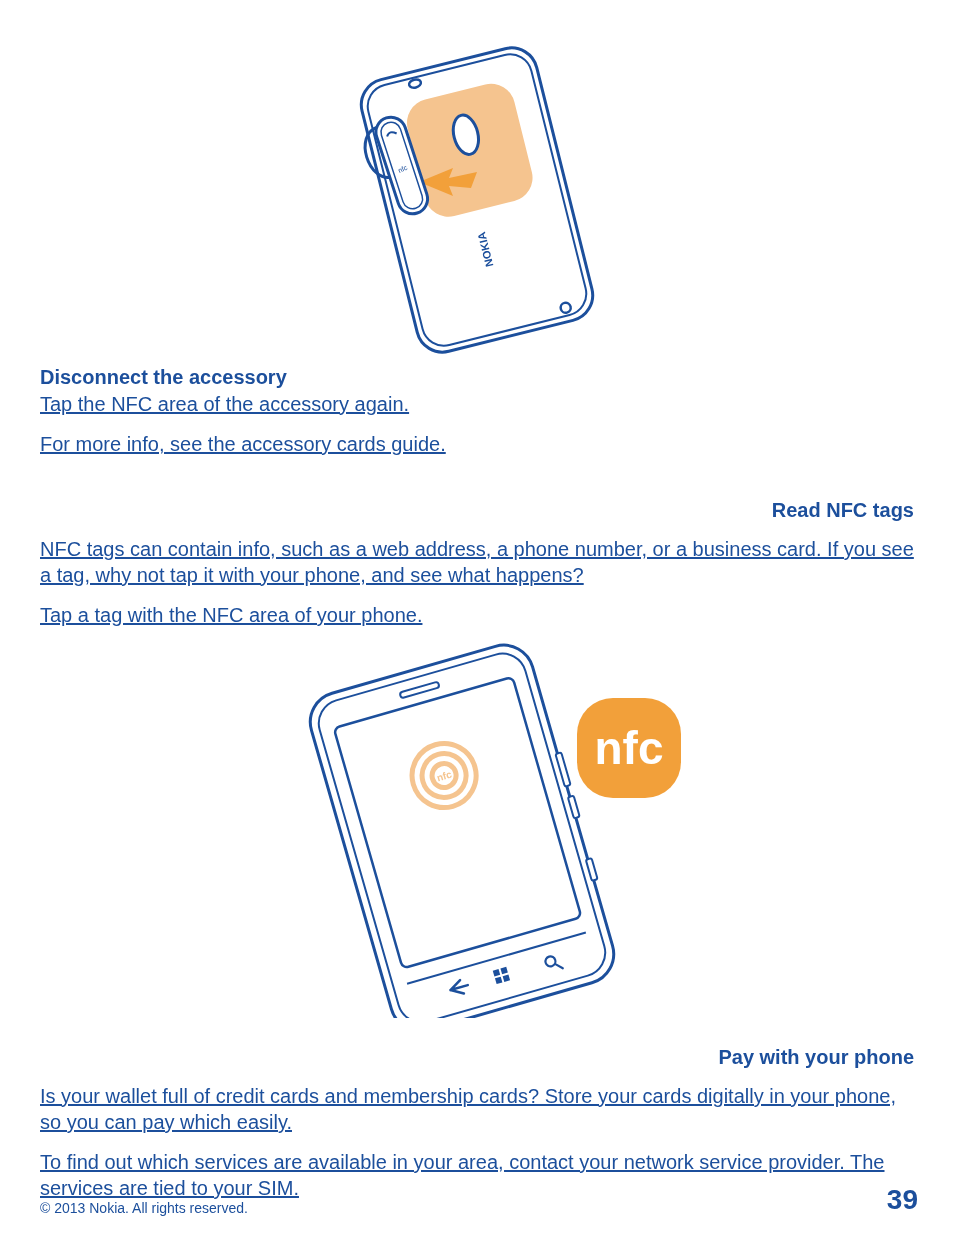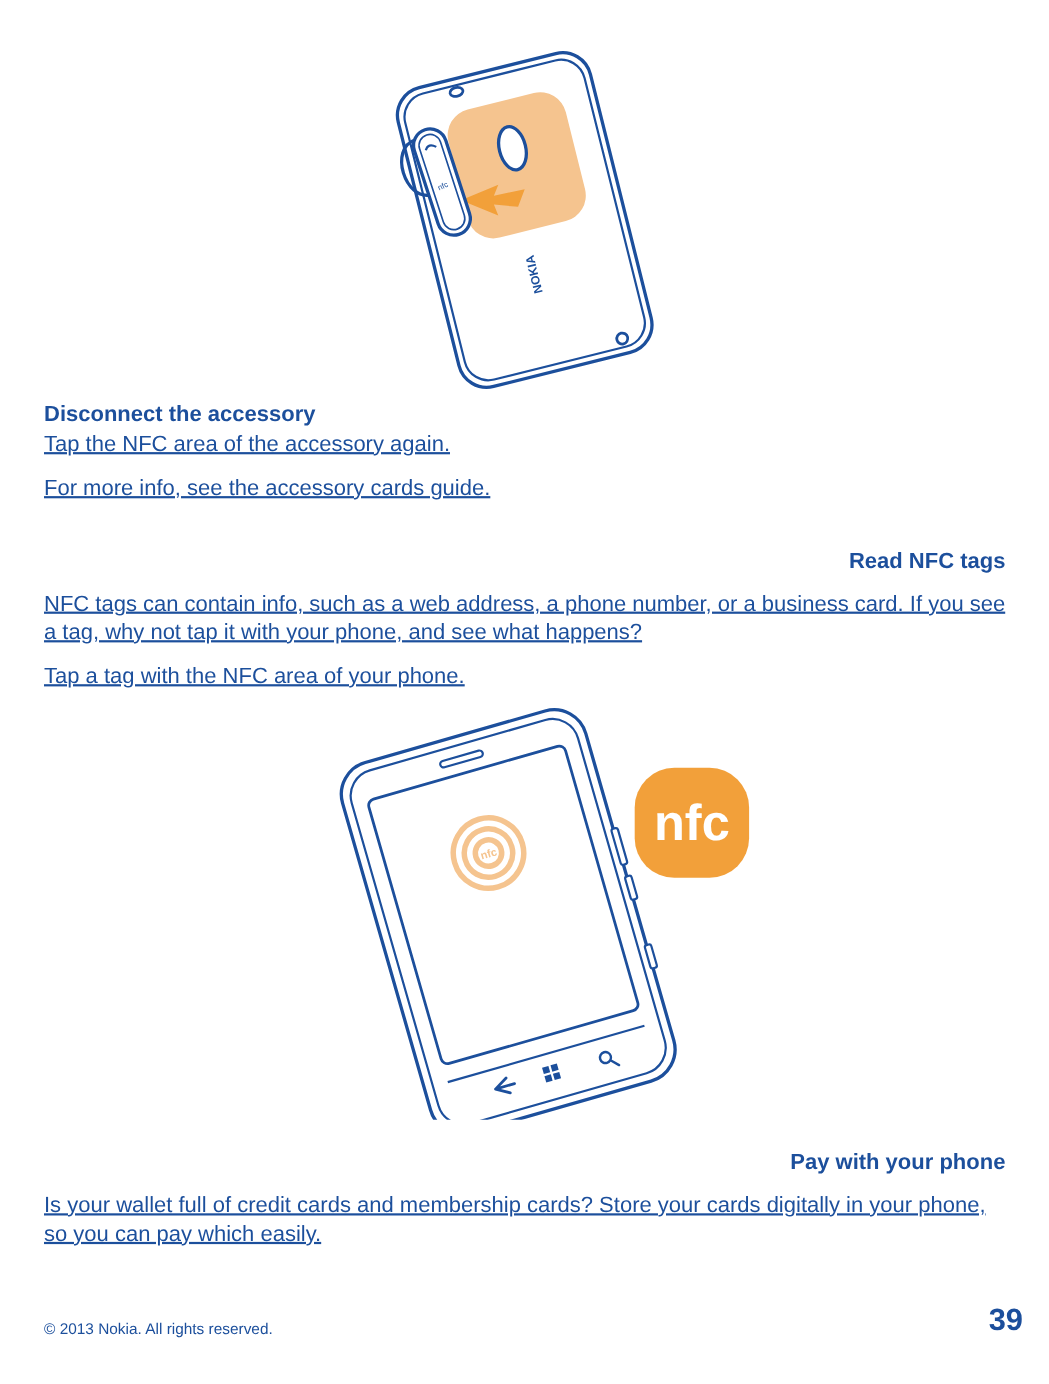--- a/index.html
+++ b/index.html
@@ -35,21 +35,21 @@
     color: #1c4f9c;
     line-height: 1.3;
     margin-top: 2px;
     text-decoration: underline;
   }
   .para.spaced { margin-top: 14px; }
   .section-gap { margin-top: 42px; text-align: right; }
   .footer {
     position: absolute;
     left: 40px;
-    right: 24px;
+    right: 36px;
     bottom: 42px;
     display: flex;
     justify-content: space-between;
     align-items: flex-end;
   }
   .copyright {
     font-size: 14px;
     color: #1c4f9c;
   }
   .page-number {
@@ -152,19 +152,20 @@
 
         <rect x="228" y="120" width="6" height="34" rx="2" fill="#fff" stroke="#1c4f9c" stroke-width="2"></rect>
         <rect x="228" y="165" width="6" height="22" rx="2" fill="#fff" stroke="#1c4f9c" stroke-width="2"></rect>
         <rect x="228" y="230" width="6" height="22" rx="2" fill="#fff" stroke="#1c4f9c" stroke-width="2"></rect>
       </g>
     </svg>
   </div>
 
   <div class="heading" style="margin-top:28px;text-align:right;">Pay with your phone</div>
   <div class="para spaced">Is your wallet full of credit cards and membership cards? Store your cards digitally in your phone, so you can pay which easily.</div>
+  <div class="para spaced">To find out which services are available in your area, contact your network service provider. The services are tied to your SIM.</div>
 
   <div class="footer">
     <div class="copyright">© 2013 Nokia. All rights reserved.</div>
     <div class="page-number">39</div>
   </div>
 
 </div>
 
 </body></html>

